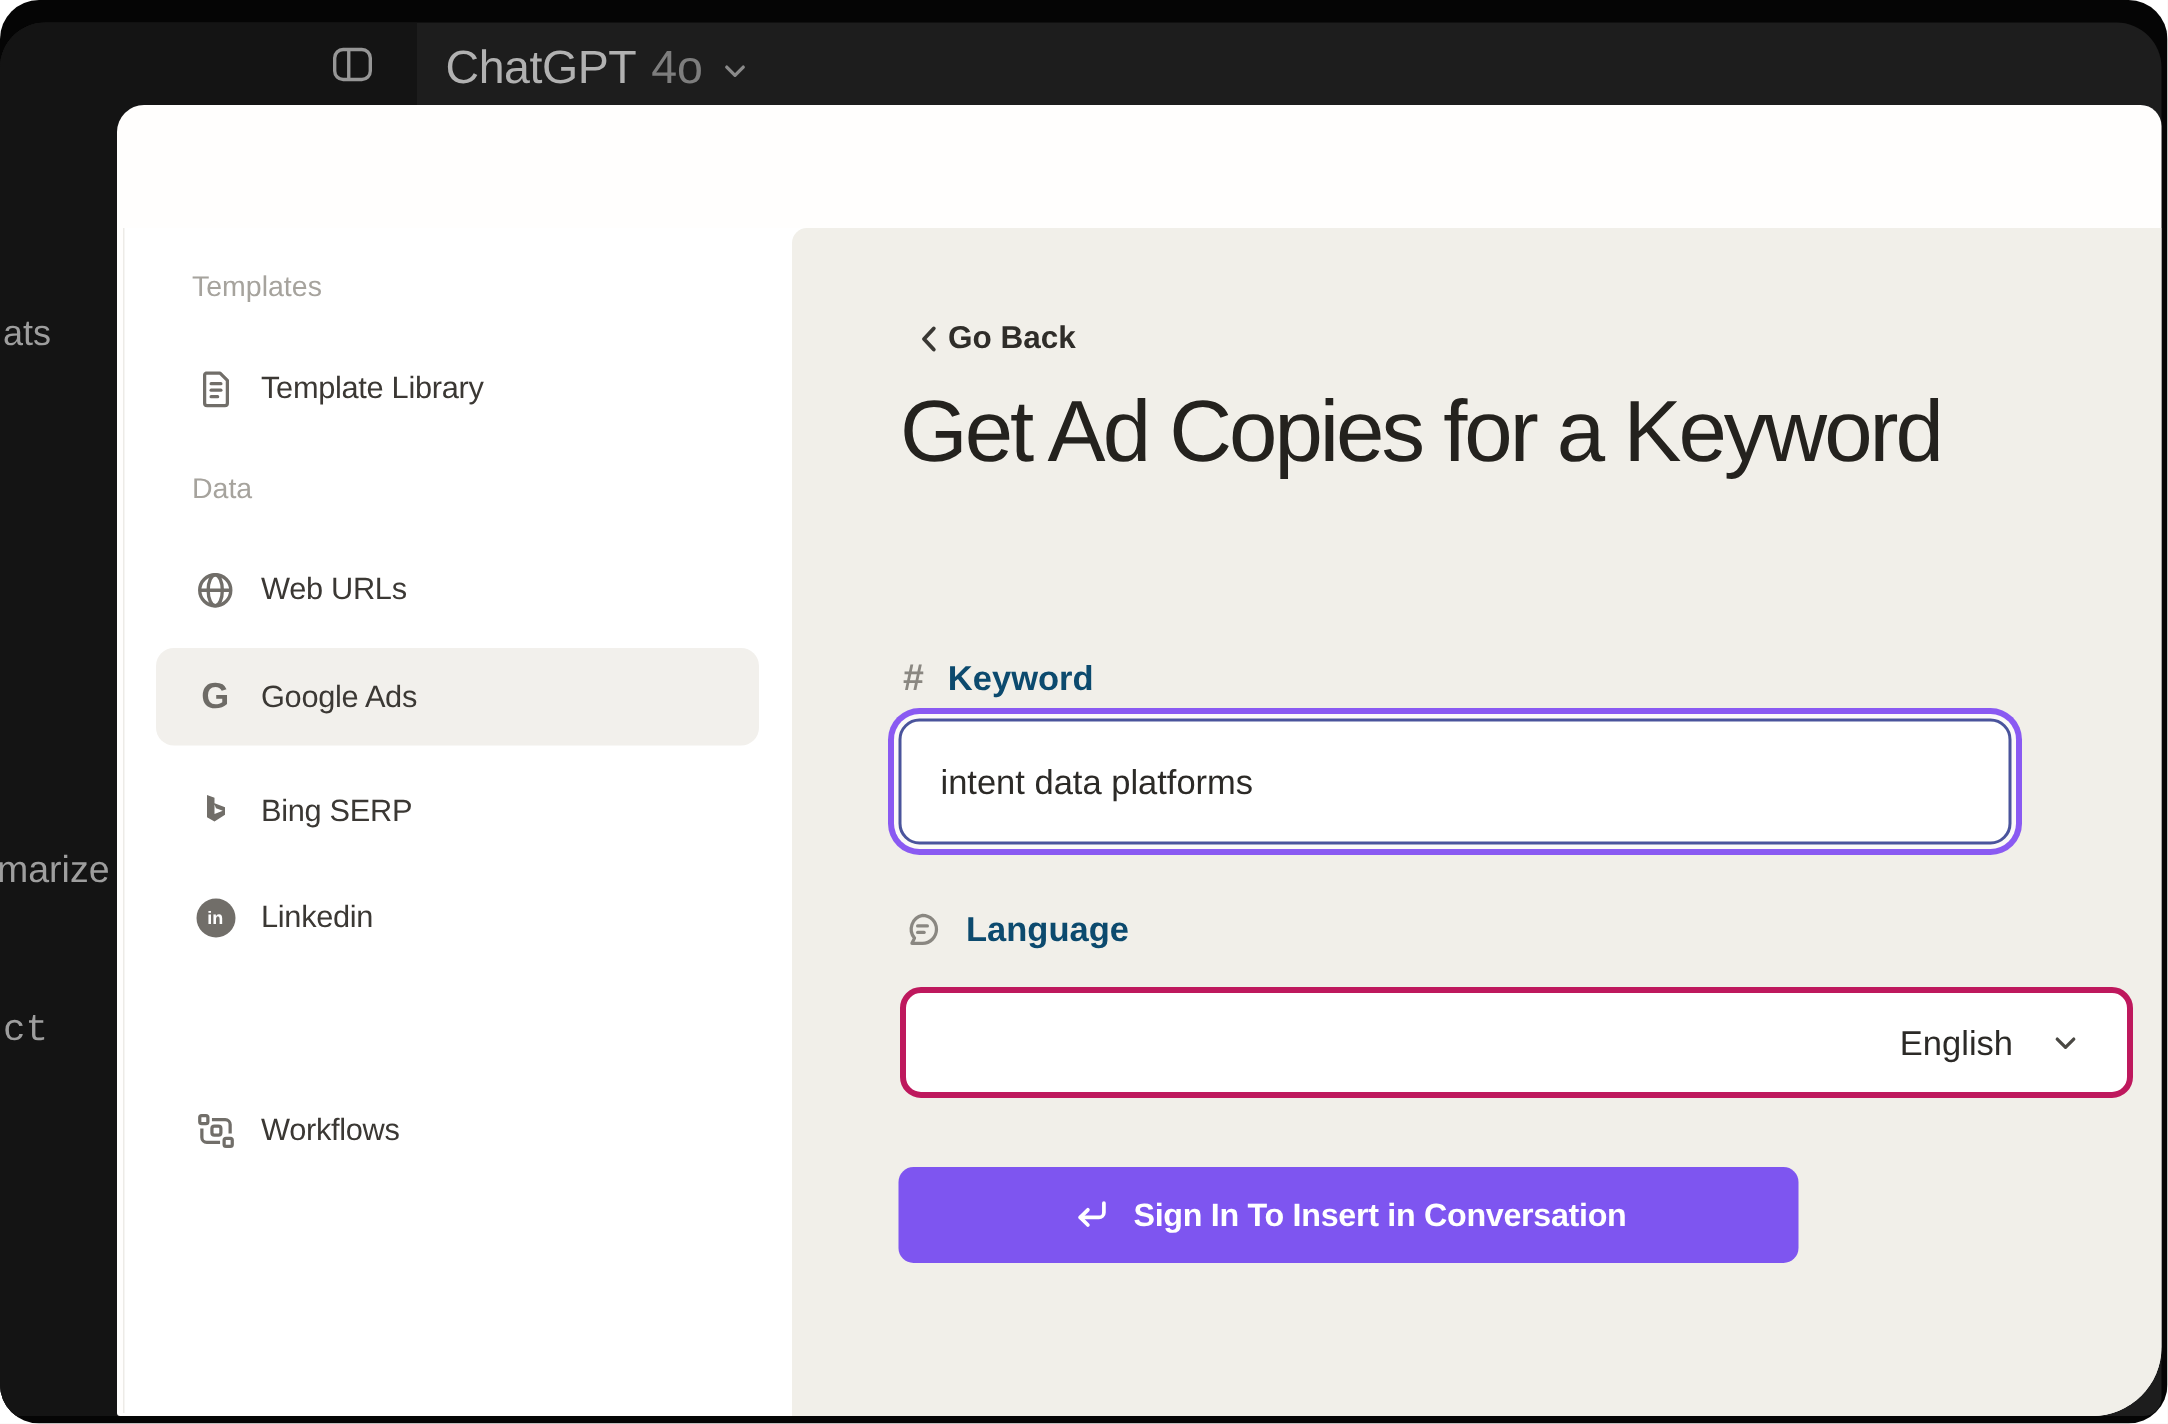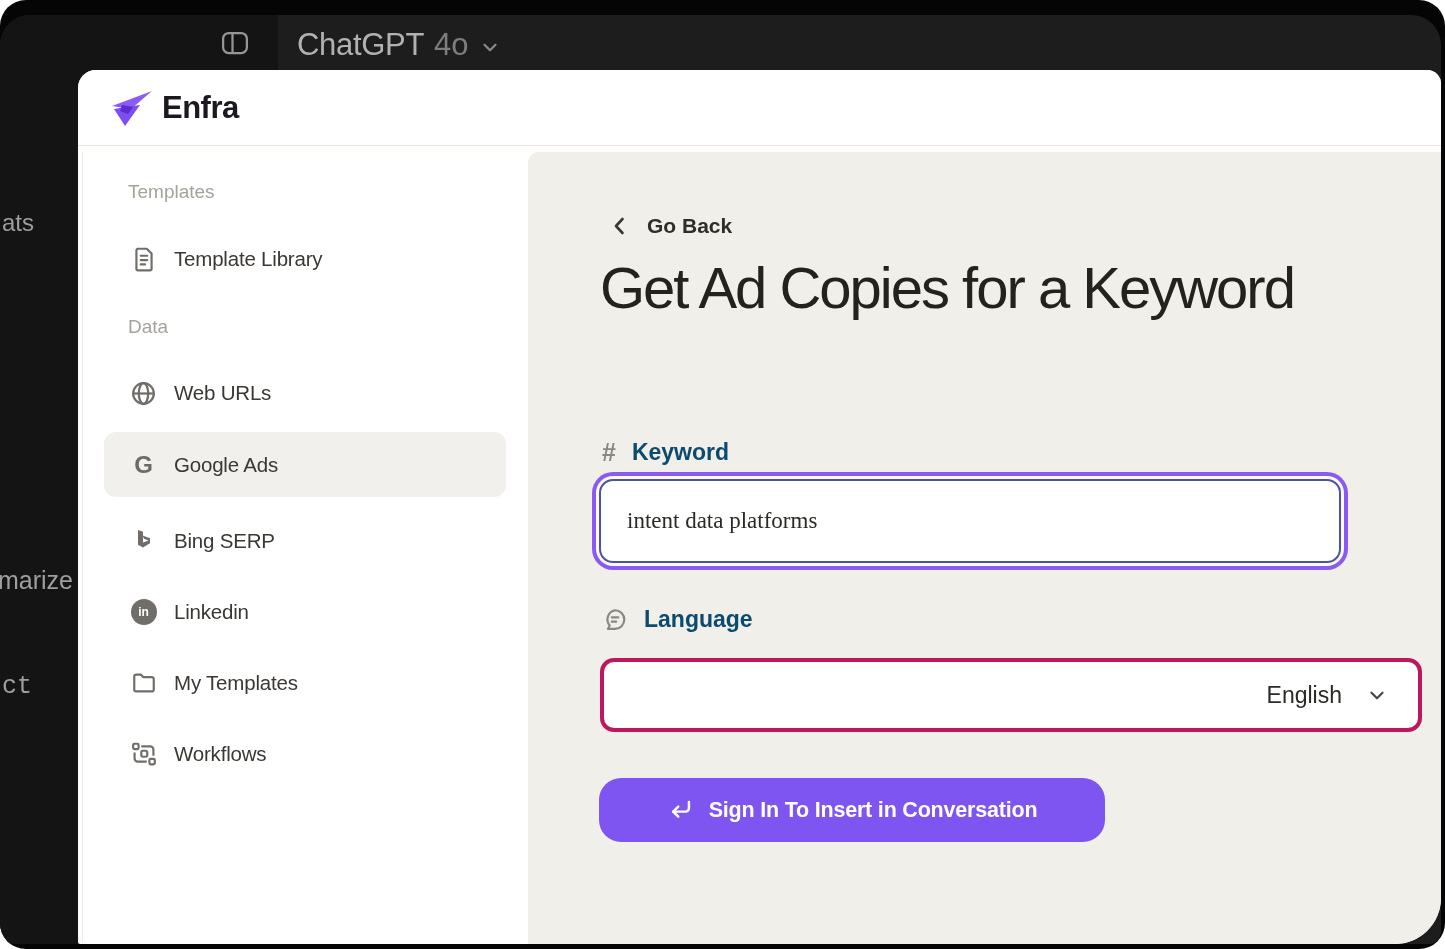--- a/index.html
+++ b/index.html
@@ -45,47 +45,47 @@
   .side-row.selected{ background:#f2f0ec; }
   .side-row .icn{ width:27px; height:27px; display:flex; align-items:center; justify-content:center; flex:none; }
   .side-row .lbl{ font-size:20.5px; font-weight:500; color:#3b3834; letter-spacing:-0.2px; }
   .g-letter{ font-size:24px; font-weight:700; color:#6e6b66; line-height:1; }
   .li-circle{ width:26px; height:26px; border-radius:50%; background:#716e69; color:#ffffff;
               font-size:12px; font-weight:700; display:flex; align-items:center; justify-content:center; }
 
   .main{ position:absolute; left:450px; top:82px; right:0; bottom:0; background:#f1efe9;
          border-radius:10px 0 44px 0; }
 
-  .back-row{ position:absolute; left:80px; top:62px; display:flex; align-items:center; gap:15px; cursor:pointer; }
+  .back-row{ position:absolute; left:80px; top:62px; display:flex; align-items:center; gap:0; cursor:pointer; }
   .back-row .back-lbl{ font-size:21px; font-weight:600; color:#2f2d29; }
 
   .page-title{ position:absolute; left:72px; top:102px; font-size:58px; font-weight:400;
                color:#24221e; letter-spacing:-2px; white-space:nowrap; }
   .page-subtitle{ position:absolute; left:75px; top:201px; font-size:26px; color:#6f6d67; }
 
   .field-label{ position:absolute; display:flex; align-items:center; gap:16px; }
   .field-label .txt{ font-size:23px; font-weight:600; color:#0c4a6e; }
   .hash{ font-size:25px; font-weight:600; color:#8a8781; }
   .kw-label{ left:74px; top:286px; }
   .lang-label{ left:74px; top:454px; }
 
   .kw-input{ position:absolute; left:71px; top:327px; width:742px; height:84px;
              background:#ffffff; border:2px solid #4a549c; border-radius:14px;
              box-shadow:0 0 0 3px #fbfaf8, 0 0 0 7px #8a5af2;
-             font-family:Liberation Serif, serif; font-size:23px; color:#2c2a27;
+             font-family:Liberation Sans, sans-serif; font-size:23px; color:#2c2a27;
              padding:0 26px; outline:none; }
 
   .lang-select{ position:absolute; left:72px; top:506px; width:822px; height:74px;
                 background:#ffffff; border:4px solid #be185d; border-radius:14px;
                 display:flex; align-items:center; justify-content:flex-end;
                 padding:0 30px 0 27px; cursor:pointer;gap:24px; }
   .lang-select .val{ font-size:23px; color:#2c2a27; }
 
-  .submit-btn{ position:absolute; left:71px; top:626px; width:506px; height:64px;
-               background:#7e55f0; border:none; border-radius:22px; display:flex;
+  .submit-btn{ position:absolute; left:71px; top:626px; width:600px; height:64px;
+               background:#7e55f0; border:none; border-radius:10px; display:flex;
                align-items:center; justify-content:center; gap:15px; cursor:pointer; }
   .submit-btn .s-lbl{ font-size:21.5px; font-weight:600; color:#ffffff; letter-spacing:-0.2px;
                       font-family:"Liberation Sans", sans-serif; }
 </style>
 </head>
 <body>
 
 <div class="screen">
 
   <div class="gpt-window">
@@ -106,30 +106,20 @@
   <div class="model-picker">
     <span class="app">ChatGPT</span>
     <span class="model">4o</span>
     <svg width="22" height="22" viewBox="0 0 24 24" fill="none" stroke="#8a8a8a" stroke-width="2.4" stroke-linecap="round" stroke-linejoin="round">
       <polyline points="6,9.5 12,15.5 18,9.5"></polyline>
     </svg>
   </div>
 
   <div class="modal">
 
-    <div class="modal-header">
-      <div class="brand">
-        <svg width="44" height="40" viewBox="0 0 44 40">
-          <polygon points="2,18 42,3 21,21" fill="#8a5cf5"></polygon>
-          <polygon points="4,21 30,17 15,38" fill="#7c4ff0"></polygon>
-          <polygon points="12,17 23,19 18,26 10,23" fill="#5f2ad1"></polygon>
-        </svg>
-        <span class="brand-name">Enfra</span>
-      </div>
-    </div>
 
     <div class="side">
       <div class="side-header" style="top:29px">Templates</div>
 
       <div class="side-row" style="top:75px">
         <span class="icn">
           <svg width="26" height="26" viewBox="0 0 24 24" fill="none" stroke="#716e69" stroke-width="2" stroke-linecap="round" stroke-linejoin="round">
             <path d="M6 2.5 h8.5 L19 7 v14 a1.5 1.5 0 0 1 -1.5 1.5 h-11 A1.5 1.5 0 0 1 5 21 V4 a1.5 1.5 0 0 1 1 -1.5 z"></path>
             <line x1="9" y1="9" x2="15" y2="9"></line>
             <line x1="9" y1="13" x2="15" y2="13"></line>
@@ -168,28 +158,20 @@
         <span class="lbl">Bing SERP</span>
       </div>
 
       <div class="side-row" style="top:428px">
         <span class="icn">
           <span class="li-circle">in</span>
         </span>
         <span class="lbl">Linkedin</span>
       </div>
 
-      <div class="side-row" style="top:499px">
-        <span class="icn">
-          <svg width="26" height="26" viewBox="0 0 24 24" fill="none" stroke="#716e69" stroke-width="2" stroke-linecap="round" stroke-linejoin="round">
-            <path d="M3 7 V6 a1.8 1.8 0 0 1 1.8 -1.8 H9 l2.2 2.3 h8 A1.8 1.8 0 0 1 21 8.3 V18 a1.8 1.8 0 0 1 -1.8 1.8 H4.8 A1.8 1.8 0 0 1 3 18 Z"></path>
-          </svg>
-        </span>
-        <span class="lbl">My Templates</span>
-      </div>
 
       <div class="side-row" style="top:570px">
         <span class="icn">
           <svg width="26" height="26" viewBox="0 0 24 24" fill="none" stroke="#716e69" stroke-width="2" stroke-linejoin="round">
             <rect x="2" y="2.5" width="5" height="5" rx="1.2"></rect>
             <rect x="17" y="16.5" width="5" height="5" rx="1.2"></rect>
             <rect x="9.5" y="9" width="5.5" height="5.5" rx="1.5"></rect>
             <path d="M9.5 5 h8.2 a3 3 0 0 1 3 3 v5.5"></path>
             <path d="M14.5 19 H6.3 a3 3 0 0 1 -3 -3 V10.5"></path>
           </svg>

